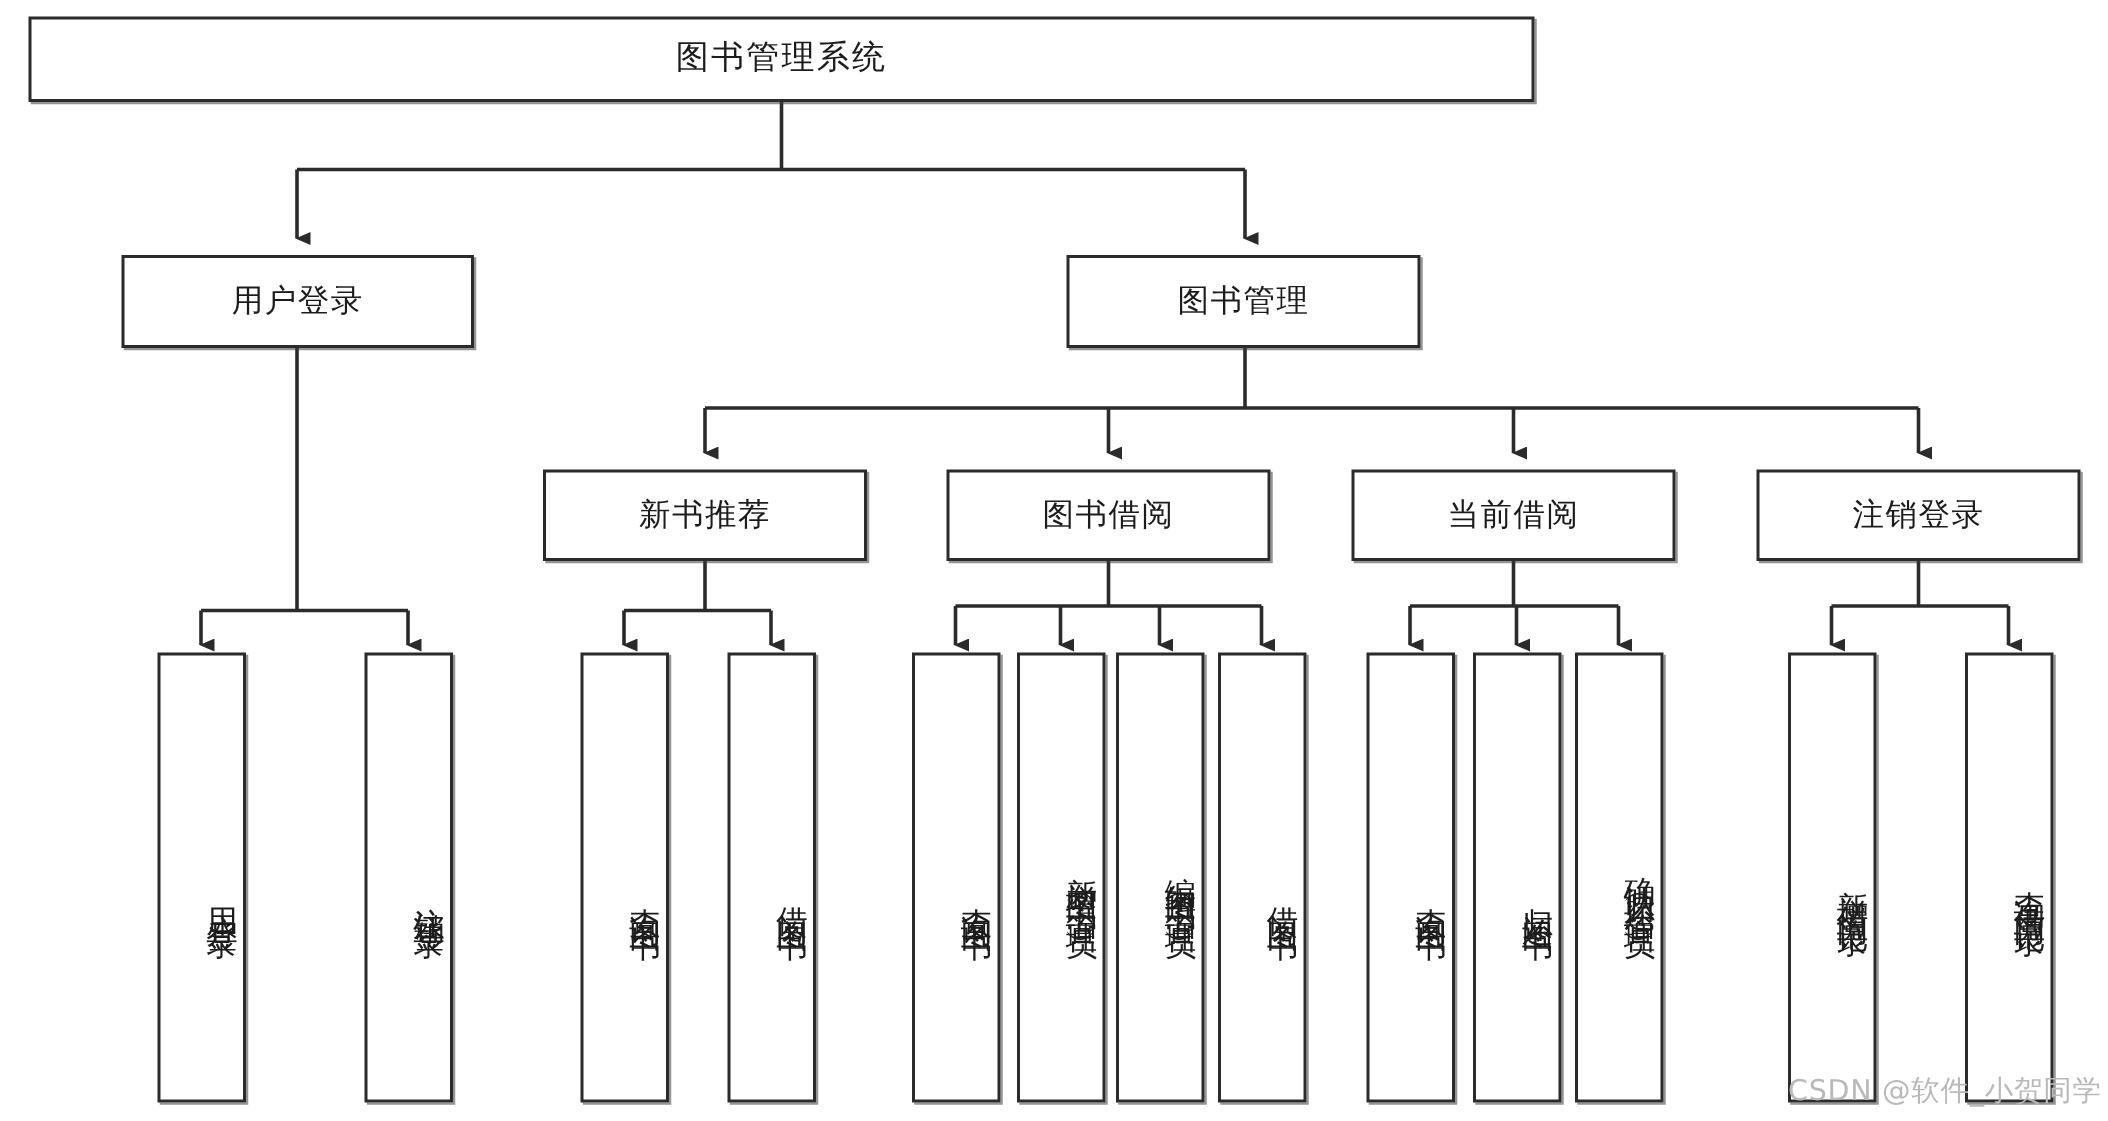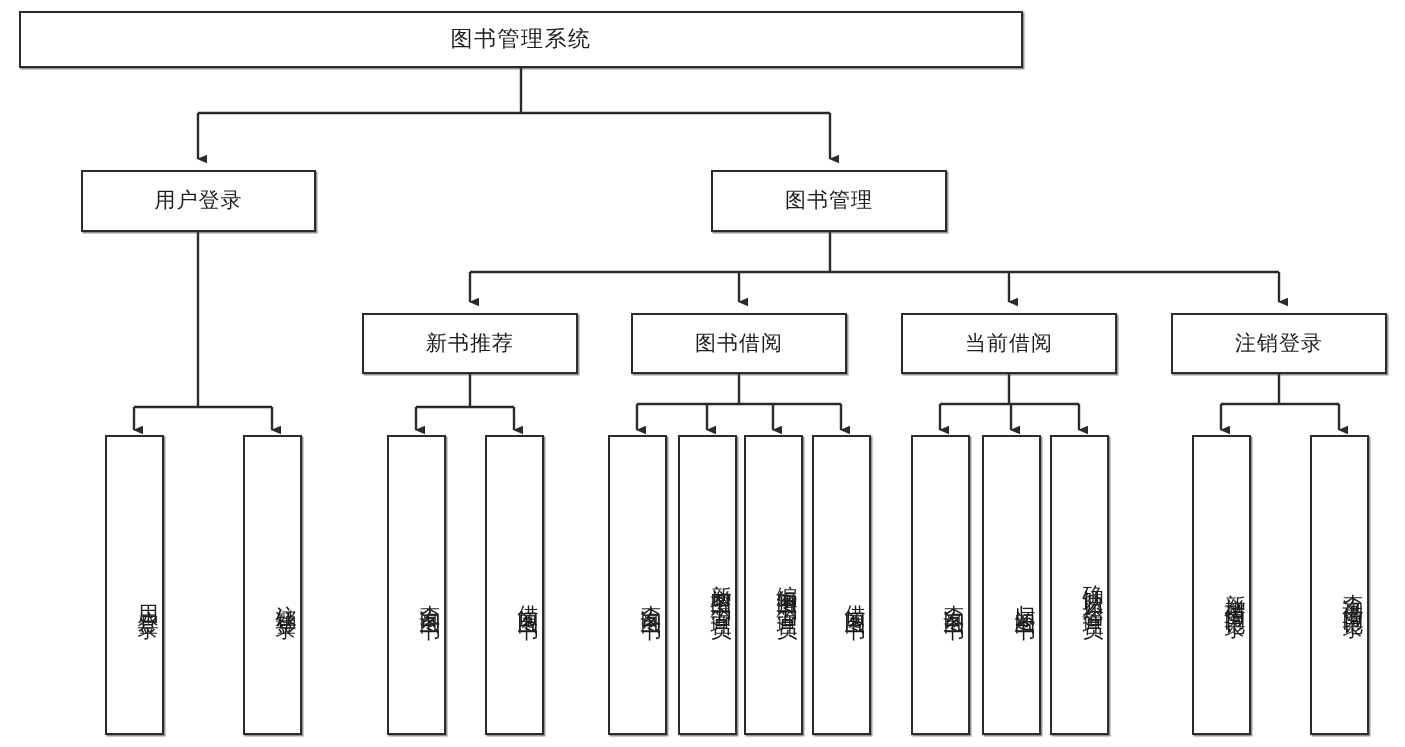--- a/index.html
+++ b/index.html
@@ -159,14 +159,15 @@
   <div class="node node-leaf" style="left:744px; top:435px; width:59px; height:300px; padding-top:10px;">编辑图书（管理员）</div>
   <div class="node node-leaf" style="left:812px; top:435px; width:59px; height:300px;">借阅图书</div>
 
   <div class="node node-leaf" style="left:911px; top:435px; width:59px; height:300px;">查询图书</div>
   <div class="node node-leaf" style="left:982px; top:435px; width:59px; height:300px;">归还图书</div>
   <div class="node node-leaf" style="left:1050px; top:435px; width:59px; height:300px; padding-top:10px;">确认归还（管理员）</div>
 
   <div class="node node-leaf" style="left:1192px; top:435px; width:59px; height:300px; padding-top:14px;">新增借阅记录</div>
   <div class="node node-leaf" style="left:1310px; top:435px; width:59px; height:300px; padding-top:14px;">查询借阅记录</div>
 
+  <div class="watermark" style="left:1192px; top:714px;">CSDN @软件_小贺同学</div>
 
 </div>
 
 </body></html>

